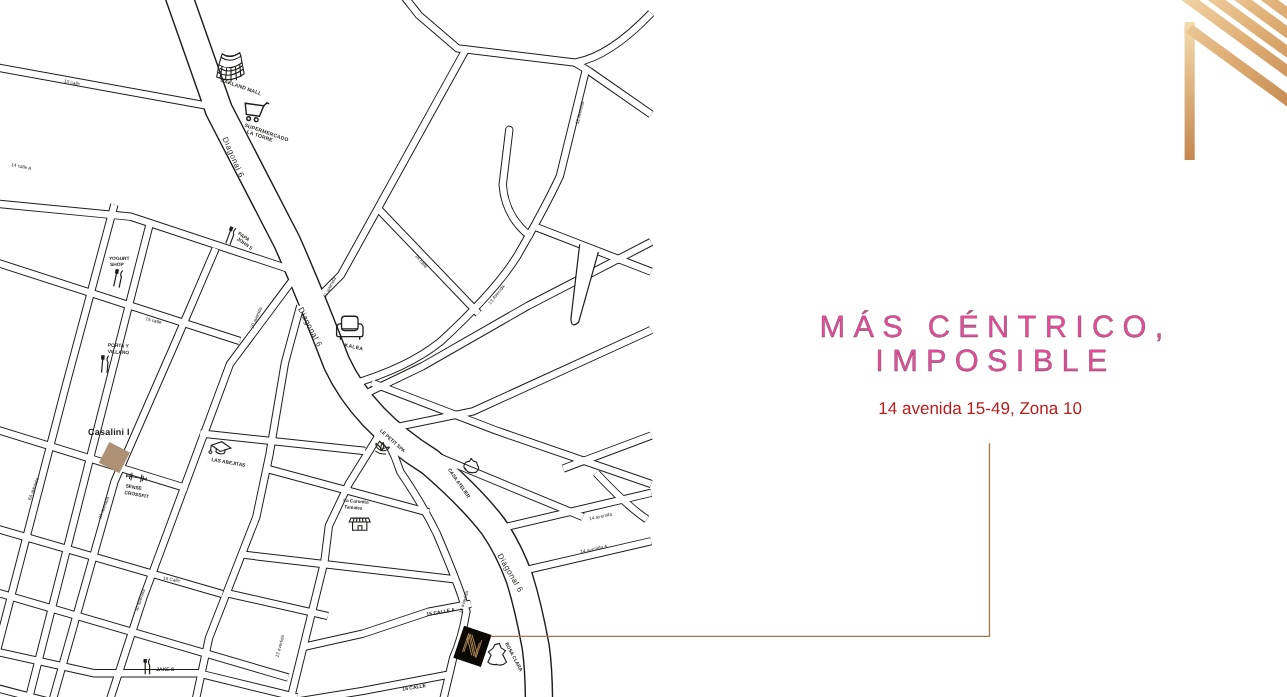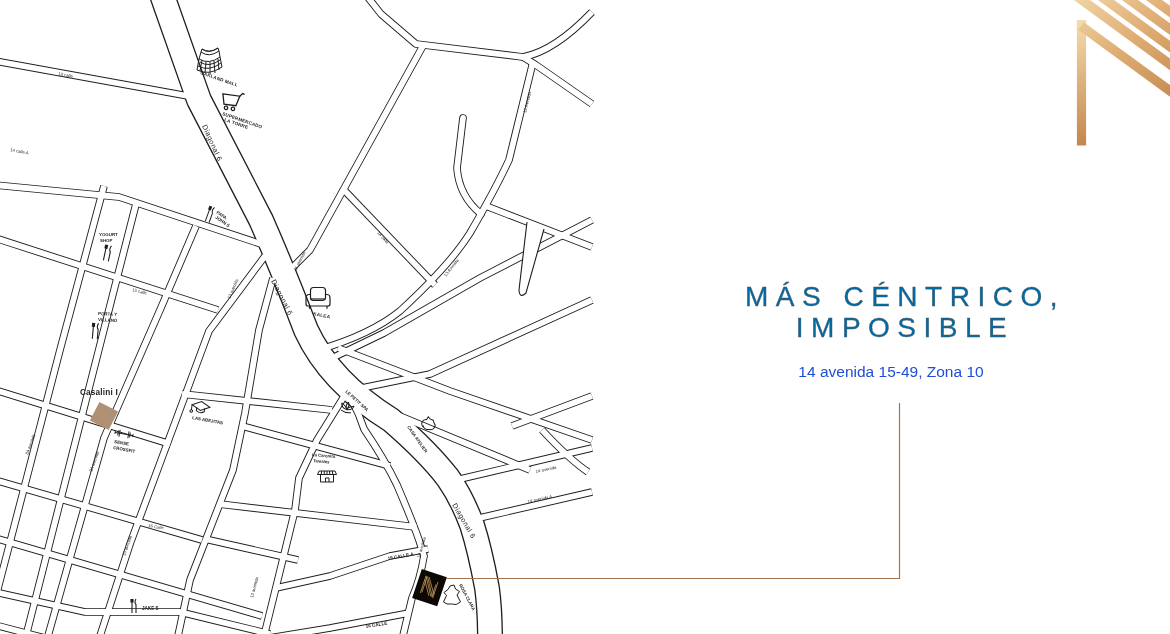--- a/index.html
+++ b/index.html
@@ -1,20 +1,20 @@
 <!DOCTYPE html>
 <html><head>
 <meta charset="utf-8">
 <style>
   html,body{margin:0;padding:0;background:#ffffff;width:1170px;height:634px;overflow:hidden;}
   #page{position:relative;width:1170px;height:634px;font-family:"Liberation Sans", sans-serif;}
   #mapsvg{position:absolute;left:0;top:0;}
-  .h1{position:absolute;left:705px;top:281px;width:400px;text-align:center;color:#0369a1;
+  .h1{position:absolute;left:705px;top:281px;width:400px;text-align:center;color:#ec4899;
       font-size:28px;font-weight:500;letter-spacing:7.5px;line-height:31px;-webkit-text-stroke:0.35px #55565a;}
-  .addr{position:absolute;left:696px;top:363px;width:390px;text-align:center;color:#1d4ed8;
+  .addr{position:absolute;left:696px;top:363px;width:390px;text-align:center;color:#b91c1c;
       font-size:15.5px;font-weight:500;letter-spacing:0px;}
 </style>
 </head>
 <body>
 <div id="page">
 <svg id="mapsvg" width="1170" height="634" viewBox="0 0 1170 634">
 <defs>
 <linearGradient id="gold" x1="1040" y1="0" x2="1170" y2="150" gradientUnits="userSpaceOnUse">
   <stop offset="0" stop-color="#f6e0b6"></stop>
   <stop offset="0.45" stop-color="#dfae74"></stop>

